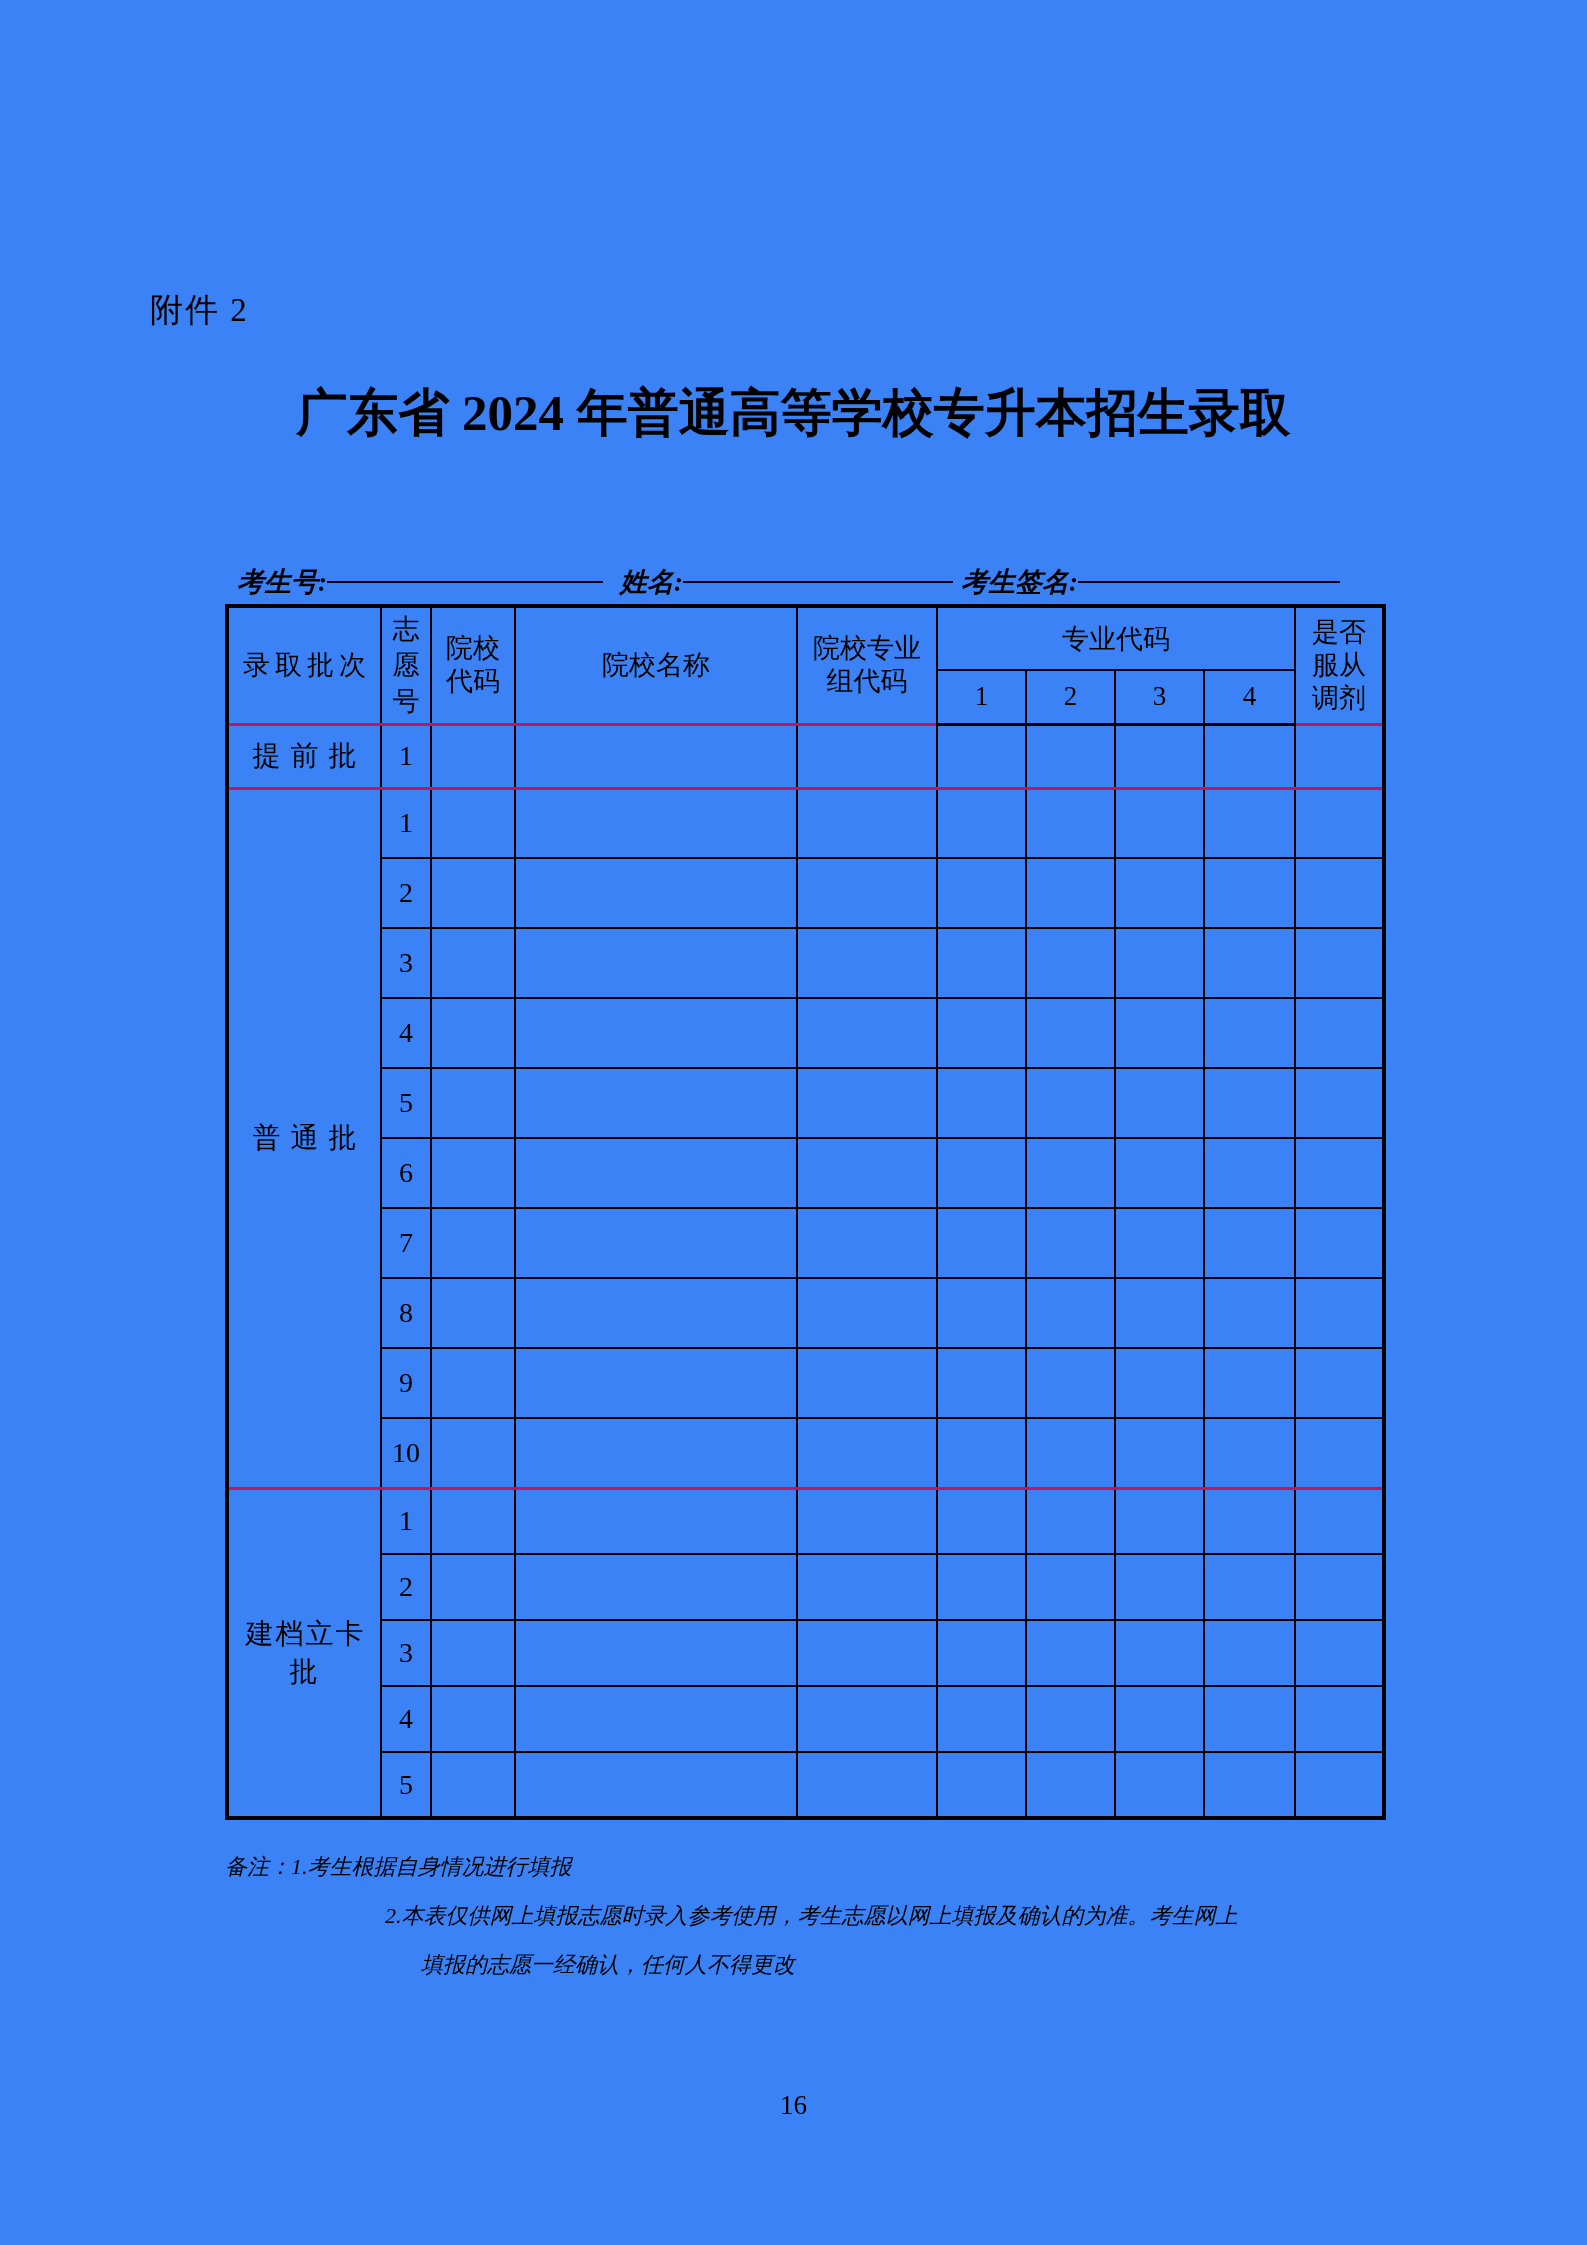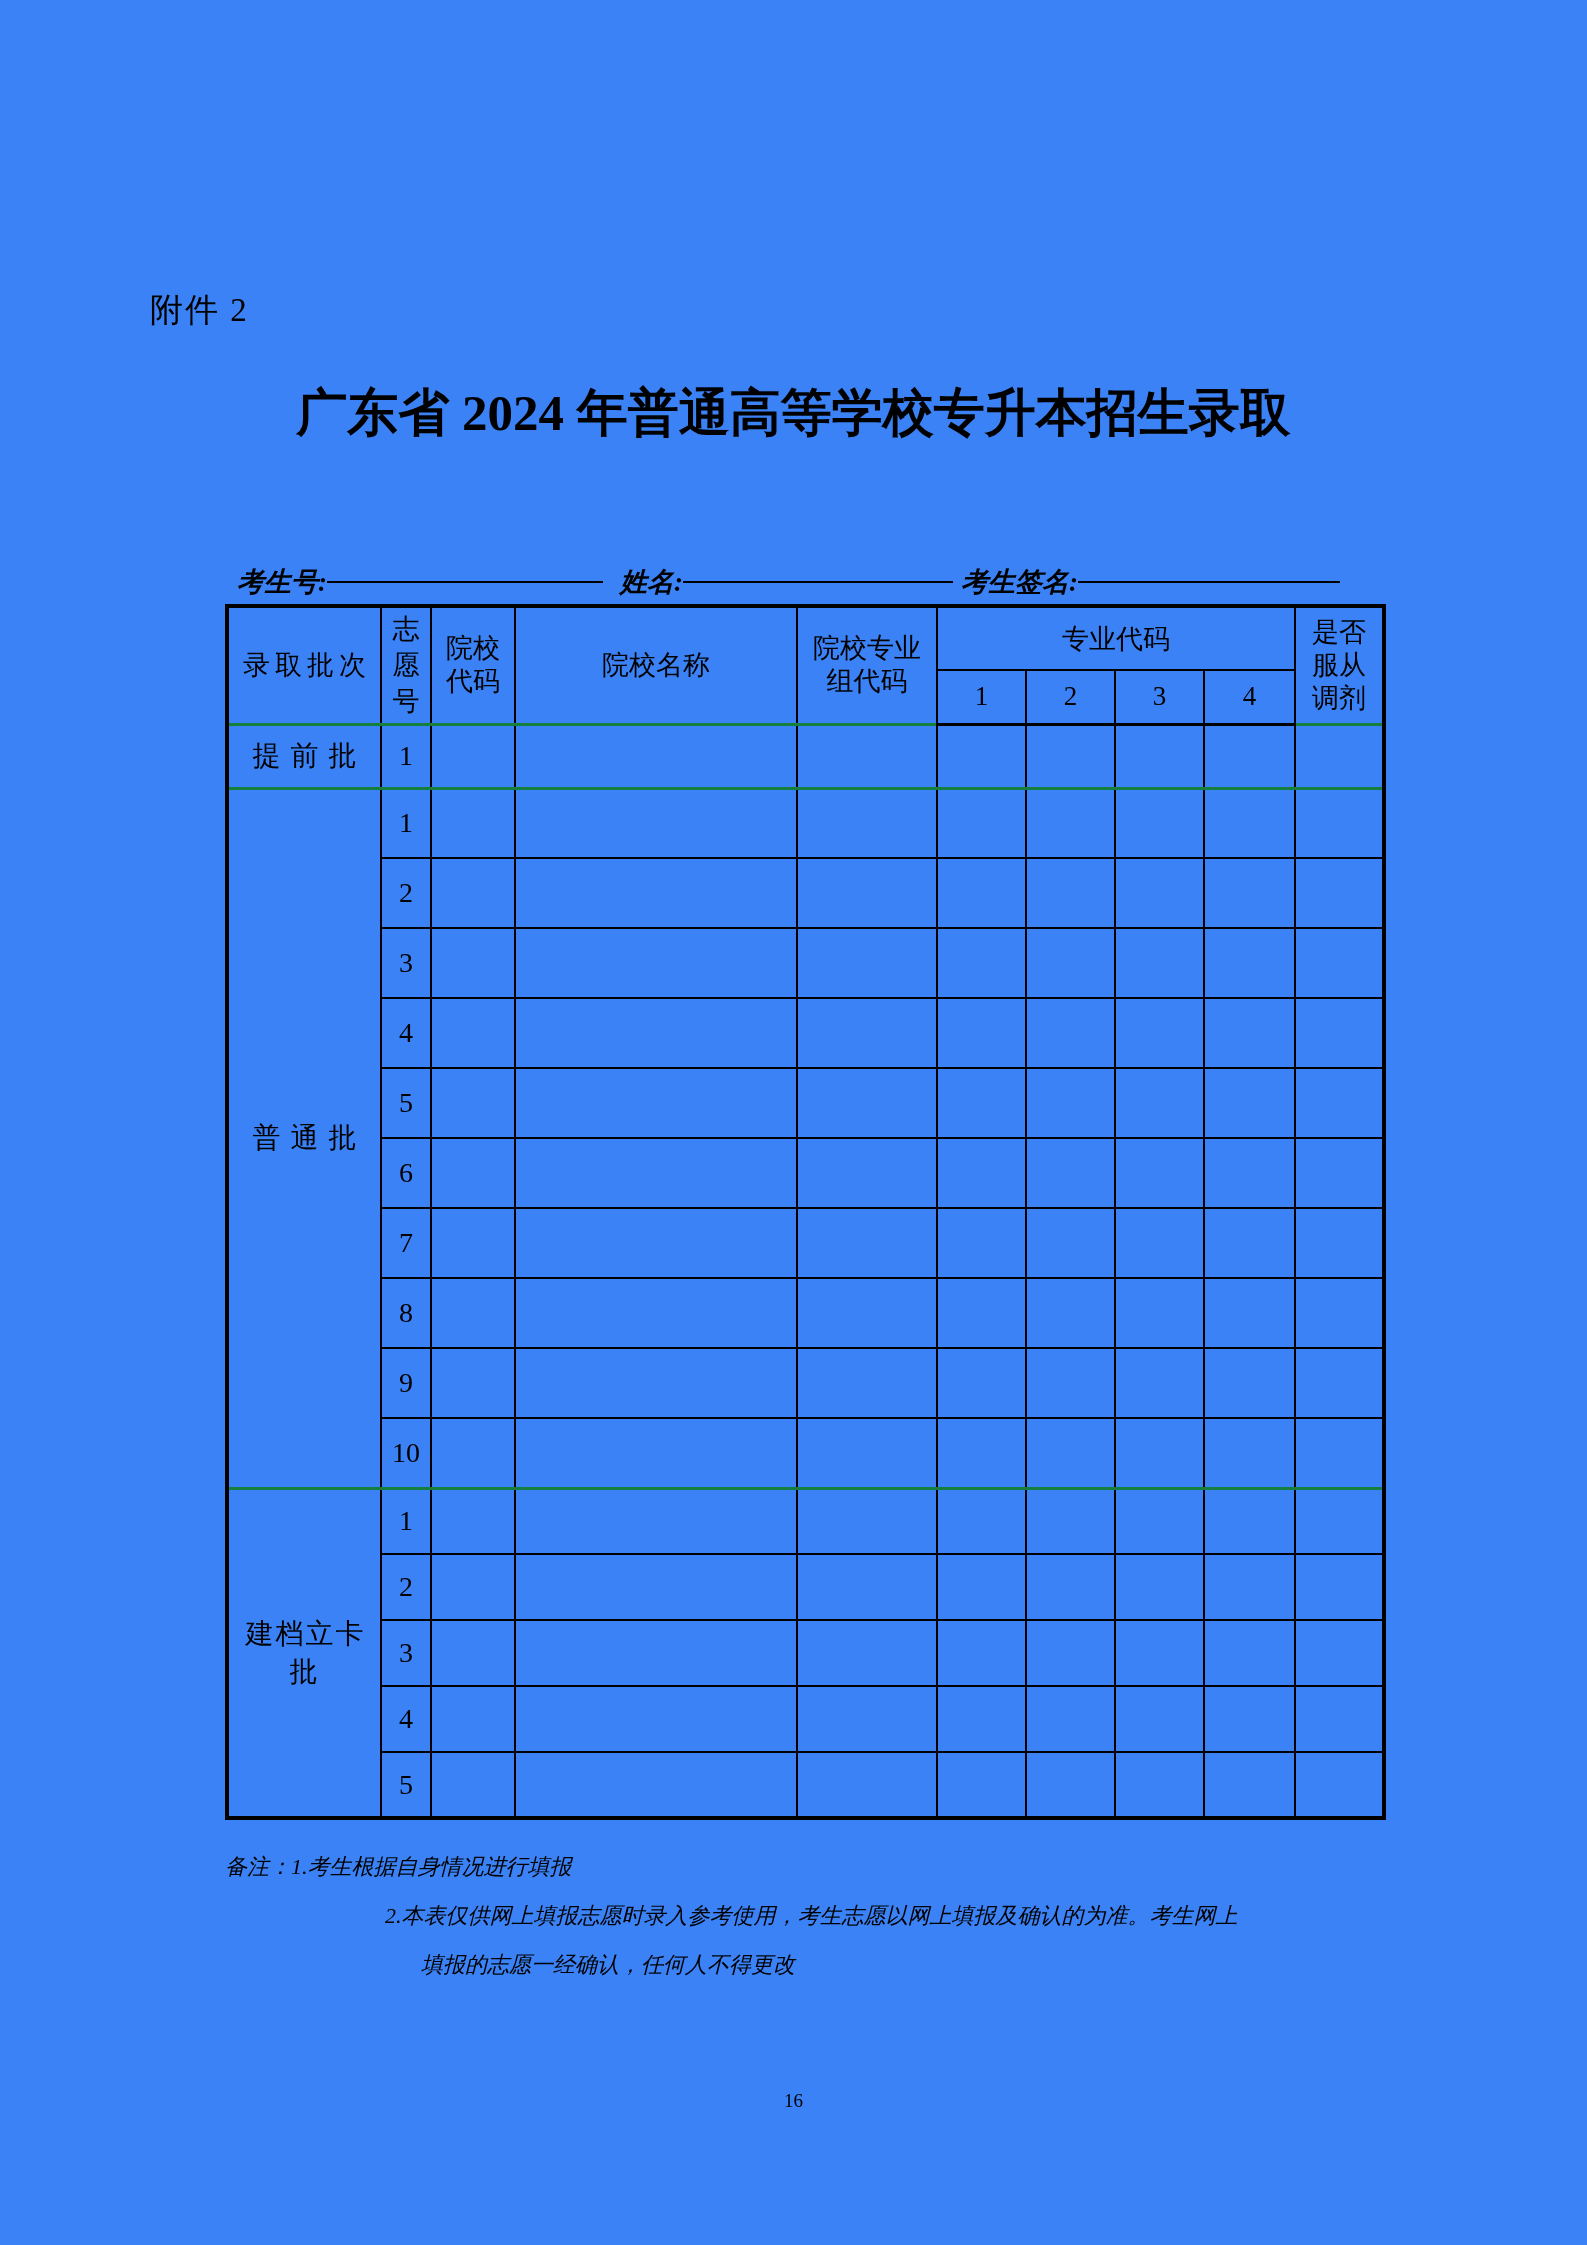--- a/index.html
+++ b/index.html
@@ -42,39 +42,39 @@
     text-align:center;vertical-align:middle;
     padding:0;font-weight:normal;
   }
   tr.h1{height:64px;}
   tr.h2{height:54px;}
   table.vol thead th{font-size:27px;}
   tr.h2 th{font-size:28px;border-bottom:3px solid #000;}
   th.group{border-bottom:3px solid #000;}
   .stack div{line-height:33px;}
   .vstack div{line-height:36px;}
-  tr.sec-start td{border-top:3px solid #15803d;}
+  tr.sec-start td{border-top:3px solid #be185d;}
   td.batch{font-size:28px;}
   .sp4{letter-spacing:5px;text-indent:5px;}
   .sp3{letter-spacing:10px;text-indent:10px;}
   .sp5{letter-spacing:2px;text-indent:2px;margin-top:24px;}
   td.num{font-weight:bold;font-size:28px;}
   tr.rA{height:64px;}
   tr.rB{height:70px;}
   tr.rC{height:66px;}
 
   .notes{
     position:absolute;left:225px;top:1842px;width:1180px;
     font-size:22px;line-height:49px;font-style:italic;
   }
   .notes .l2{margin-left:160px;}
   .notes .l3{margin-left:196px;}
   .pageno{
     position:absolute;left:0;right:0;top:2090px;
-    text-align:center;font-size:19px;
+    text-align:center;font-size:27px;
   }
 </style>
 </head>
 <body>
 
 <div class="page">
 
   <div class="attachment">附件 2</div>
 
   <div class="title">

